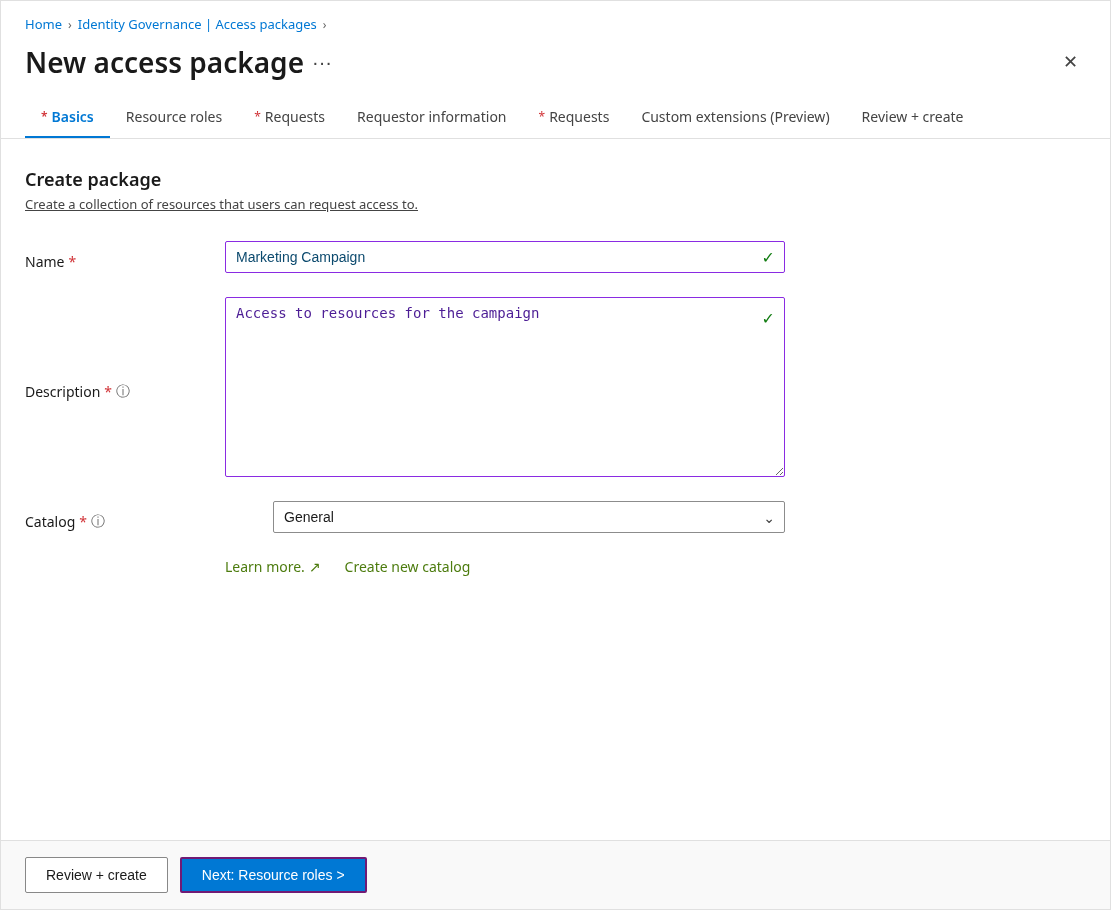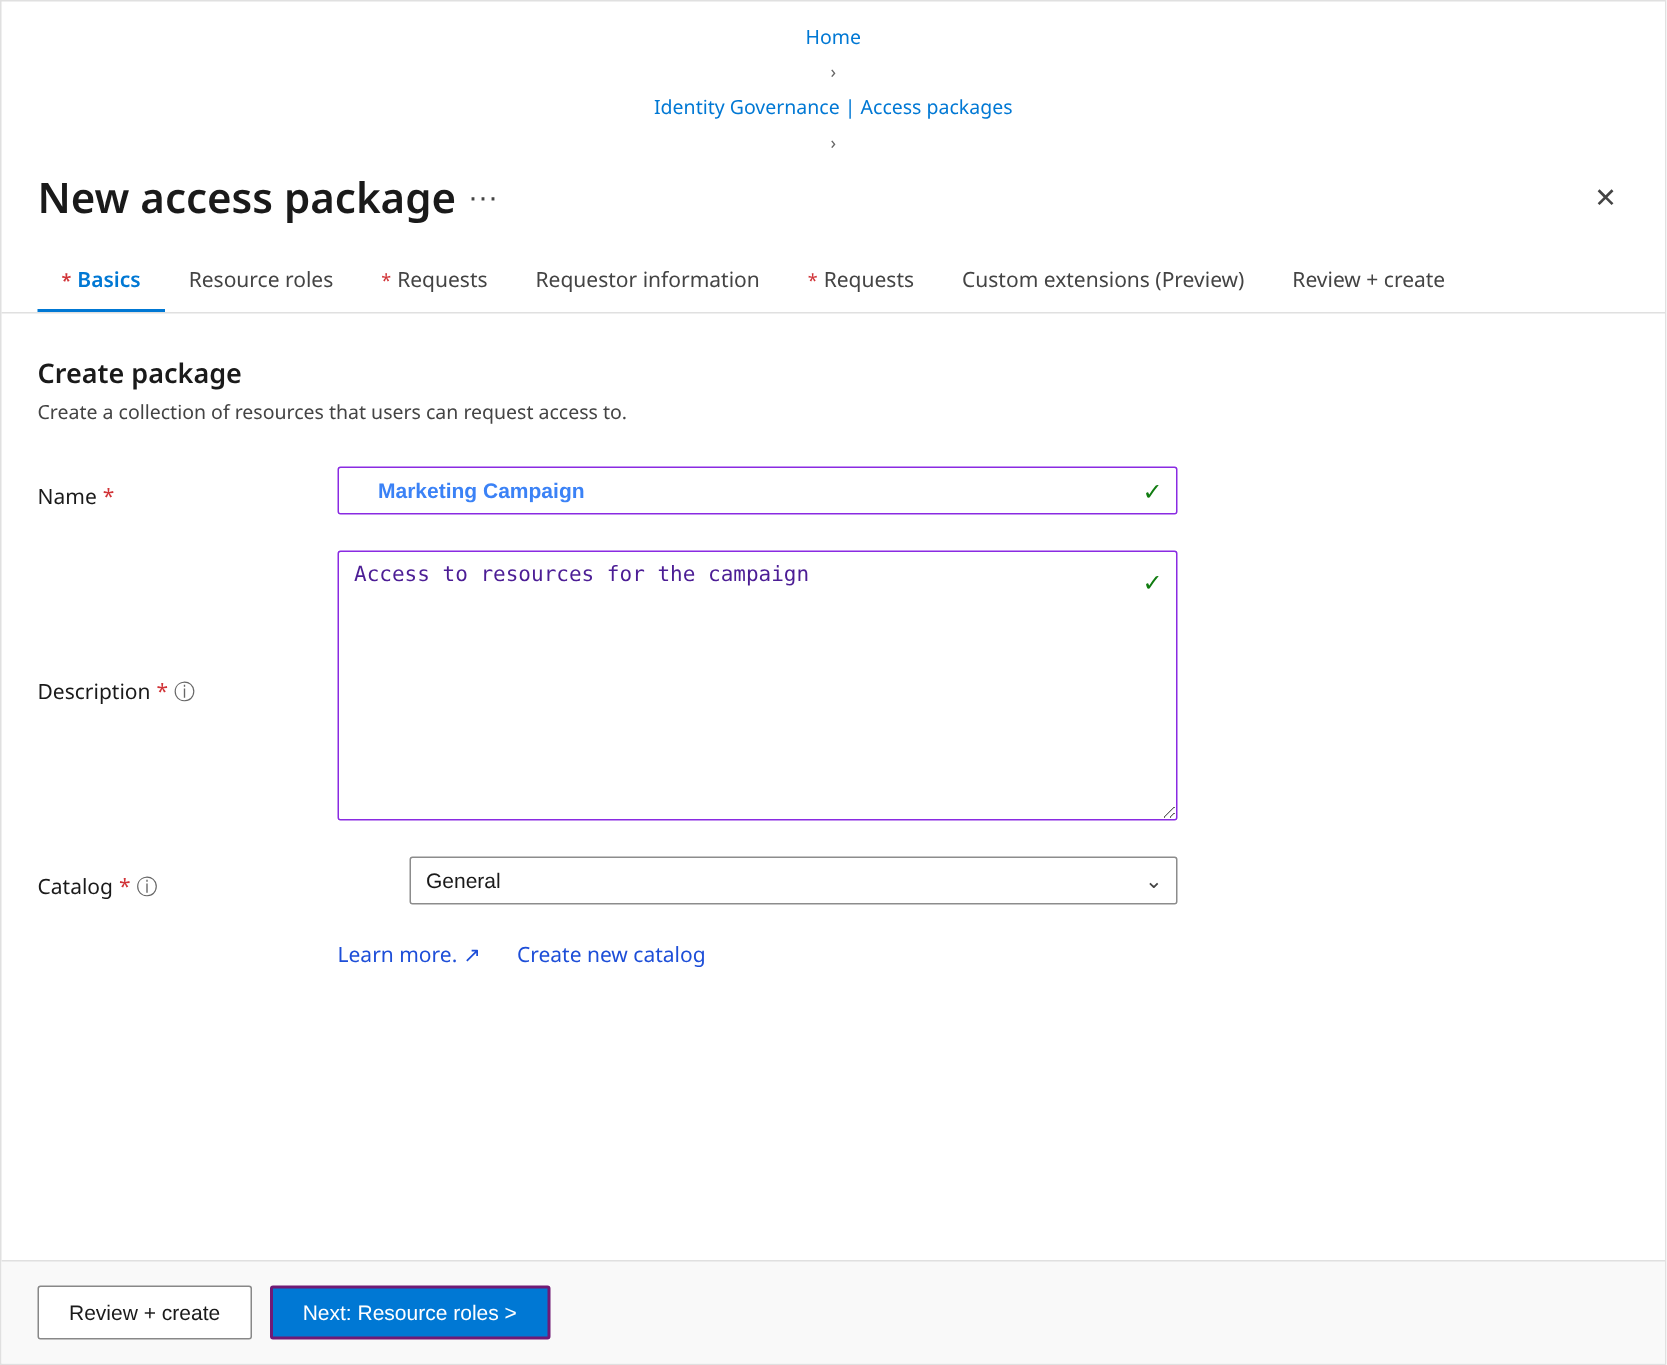--- a/index.html
+++ b/index.html
@@ -20,21 +20,20 @@
       display: flex;
       flex-direction: column;
     }
     .breadcrumb {
       display: flex;
       align-items: center;
       padding: 14px 24px 6px 24px;
       font-size: 13px;
       color: #0078d4;
       gap: 6px;
-      flex-direction: column;
     }
     .breadcrumb span.sep {
       color: #666;
       font-size: 12px;
     }
     .breadcrumb a {
       color: #0078d4;
       text-decoration: none;
       cursor: pointer;
     }
@@ -106,20 +105,21 @@
     .section-title {
       font-size: 18px;
       font-weight: 600;
       color: #1a1a1a;
       margin-bottom: 4px;
     }
     .section-subtitle {
       font-size: 13px;
       color: #444;
       margin-bottom: 28px;
+      text-decoration: underline;
     }
     .form-row {
       display: flex;
       align-items: center;
       margin-bottom: 24px;
     }
     .form-label {
       width: 200px;
       font-size: 14px;
       color: #1a1a1a;
@@ -138,26 +138,25 @@
       cursor: pointer;
     }
     .form-control-wrap {
       flex: 1;
       max-width: 560px;
     }
     .form-input {
       width: 100%;
       border: 1px solid #8a2be2;
       border-radius: 2px;
-      padding: 7px 36px 7px 26px;
-      font-size: 14px;
-      color: #3b82f6;
+      padding: 7px 36px 7px 10px;
+      font-size: 14px;
+      color: #0c4a6e;
       outline: none;
       position: relative;
-      font-weight: bold;
     }
     .input-wrap {
       position: relative;
       display: flex;
       align-items: center;
     }
     .input-check {
       position: absolute;
       right: 10px;
       top: 50%;
@@ -214,21 +213,21 @@
       color: #444;
       font-size: 14px;
     }
     .links-row {
       display: flex;
       gap: 24px;
       margin-top: 8px;
       margin-left: 200px;
     }
     .link-blue {
-      color: #1d4ed8;
+      color: #4d7c0f;
       font-size: 14px;
       cursor: pointer;
       text-decoration: none;
       display: flex;
       align-items: center;
       gap: 4px;
     }
     .footer {
       border-top: 1px solid #e0e0e0;
       padding: 16px 24px;

